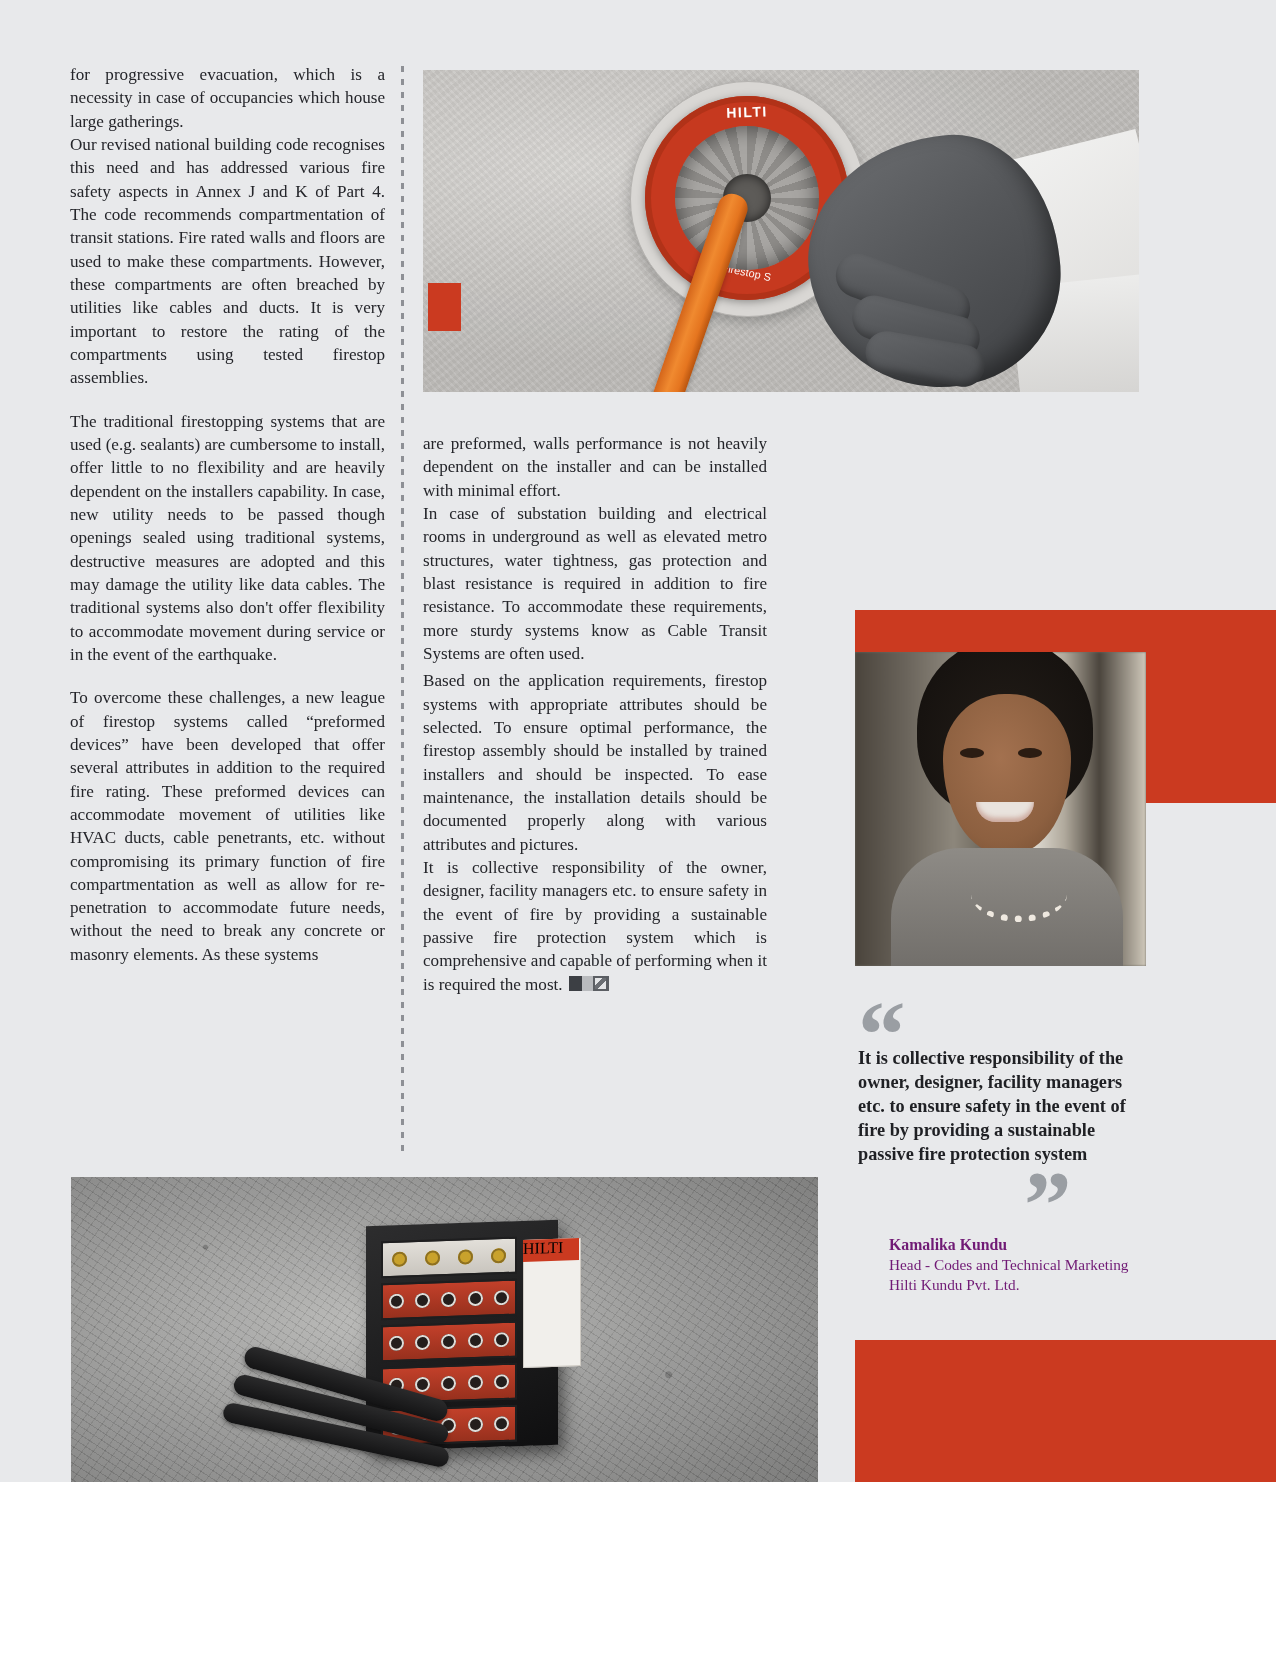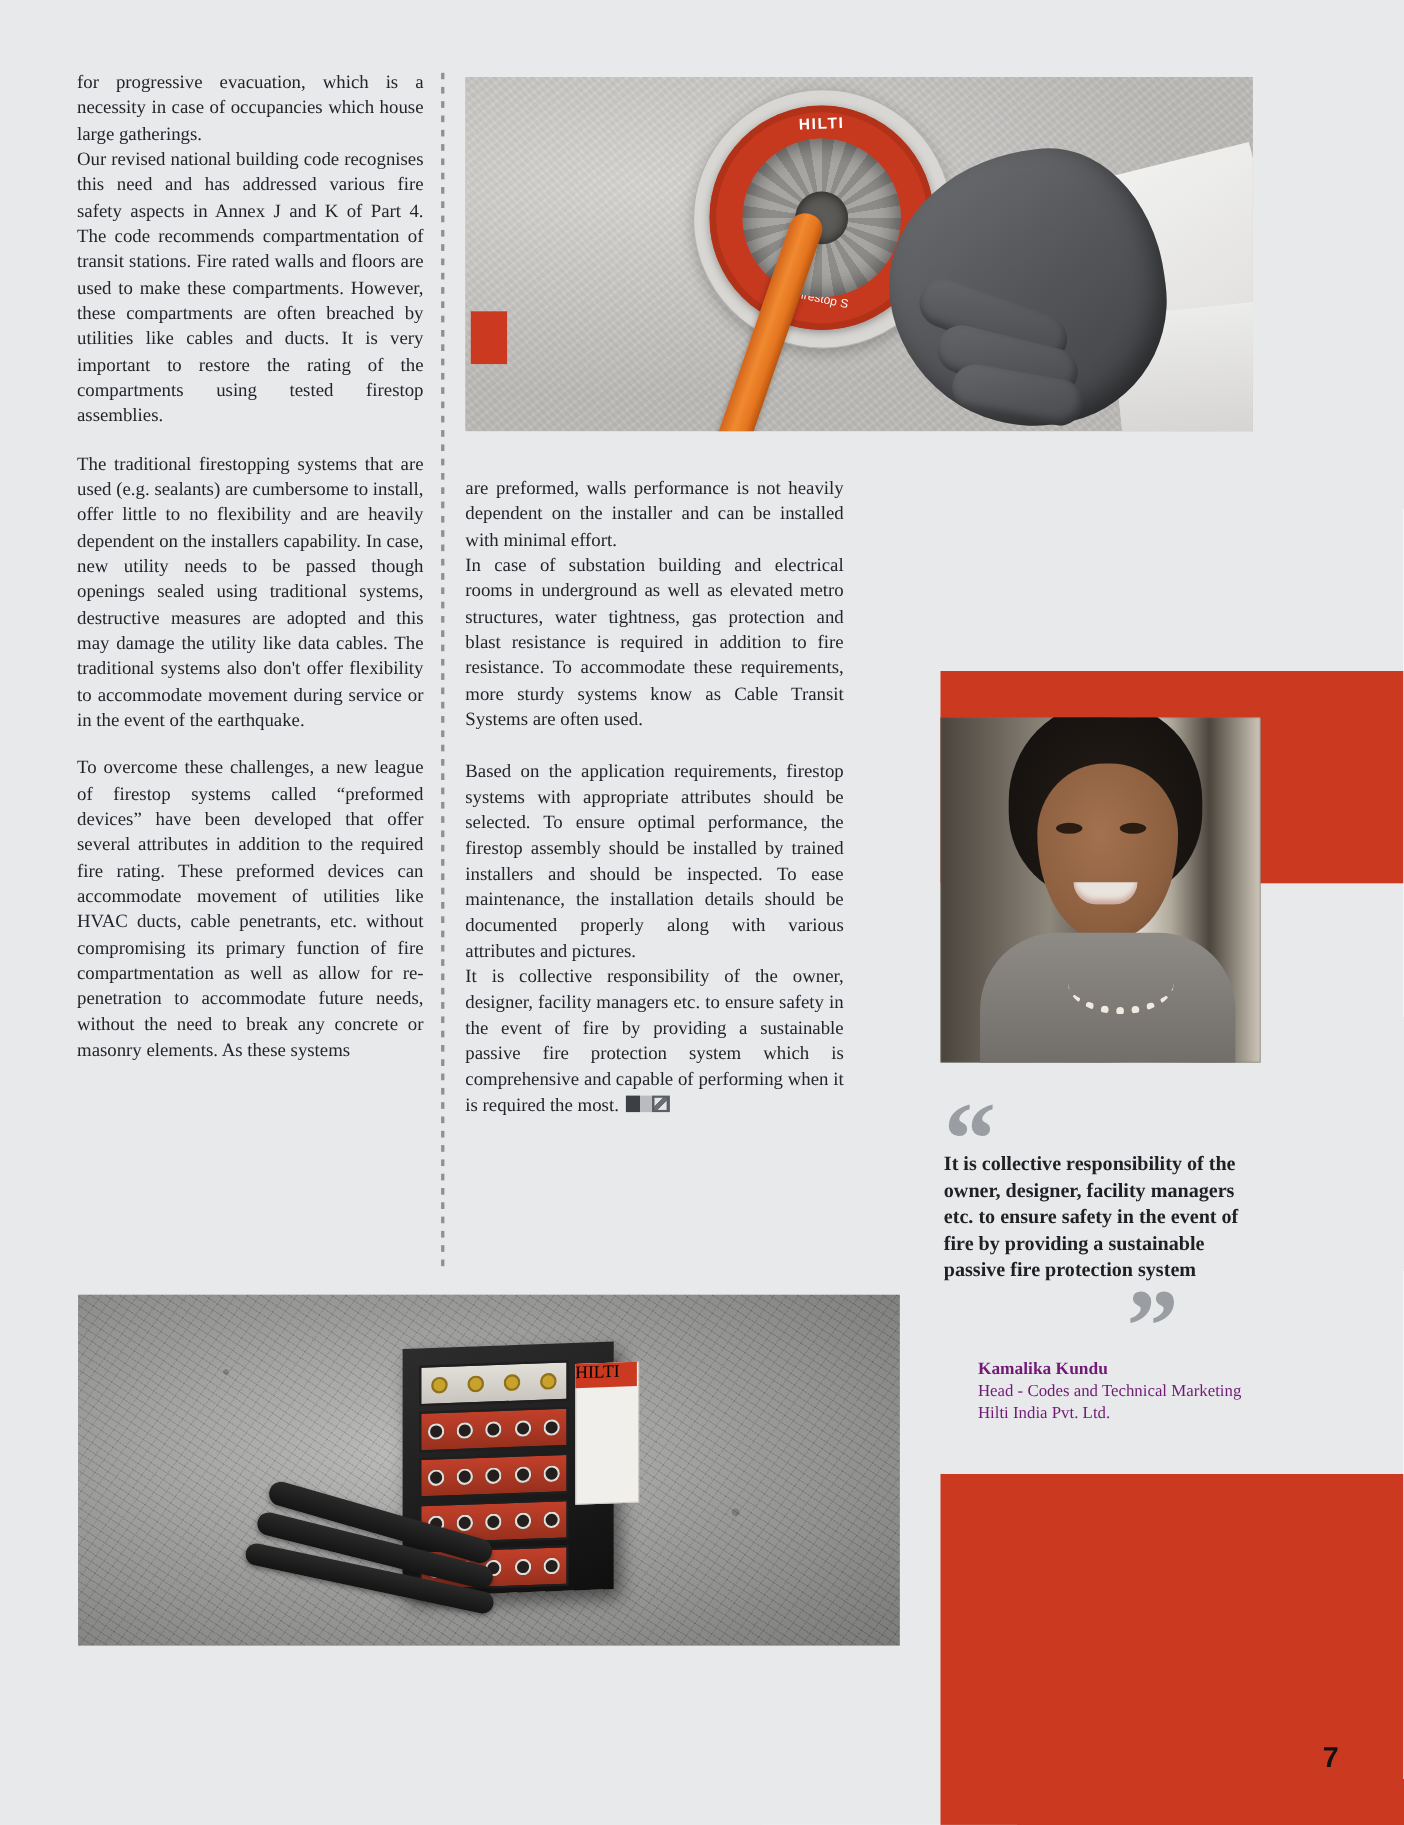--- a/index.html
+++ b/index.html
@@ -7,21 +7,21 @@
     margin: 0;
     padding: 0;
     background: #ffffff;
   }
   body {
     font-family: "Liberation Serif", "DejaVu Serif", serif;
   }
   .page {
     position: relative;
     width: 1276px;
-    height: 1659px;
+    height: 1482px;
     background: #e8e9eb;
     overflow: hidden;
   }
 
   
   .col-left {
     position: absolute;
     left: 70px;
     top: 63px;
     width: 315px;
@@ -191,21 +191,21 @@
     left: 423px;
     top: 432px;
     width: 344px;
     font-size: 17.1px;
     line-height: 1.365;
     color: #24252a;
     text-align: justify;
     text-justify: inter-word;
   }
   .col-mid p { margin: 0; }
-  .col-mid p.gap { margin-top: 24px; font-family: Liberation Serif, serif; }
+  .col-mid p.gap { margin-top: 4px; font-family: Liberation Serif, serif; }
   .endmark {
     display: inline-block;
     vertical-align: -1px;
     margin-left: 6px;
     width: 40px;
     height: 15px;
     background:
       linear-gradient(90deg,
         #3c3f44 0px, #3c3f44 13px,
         #b9bbbe 13px, #b9bbbe 24px,
@@ -476,21 +476,21 @@
     <div class="pf-pearls"></div>
   </div>
 
   <div class="quote-mark-open">“</div>
   <div class="pull-quote">It is collective responsibility of the owner, designer, facility managers etc. to ensure safety in the event of fire by providing a sustainable passive fire protection system</div>
   <div class="quote-mark-close">”</div>
 
   <div class="attribution">
     <div class="name">Kamalika Kundu</div>
     <div>Head - Codes and Technical Marketing</div>
-    <div>Hilti India Pvt. Ltd.</div>
+    <div>Hilti Kundu Pvt. Ltd.</div>
   </div>
 
   <div class="orange-block-bottom">
     <div class="page-number">7</div>
   </div>
 
   <div class="photo-bottom">
     <div class="pb-wall"></div>
     <div class="pb-frame"></div>
     <div class="pb-row r1">

